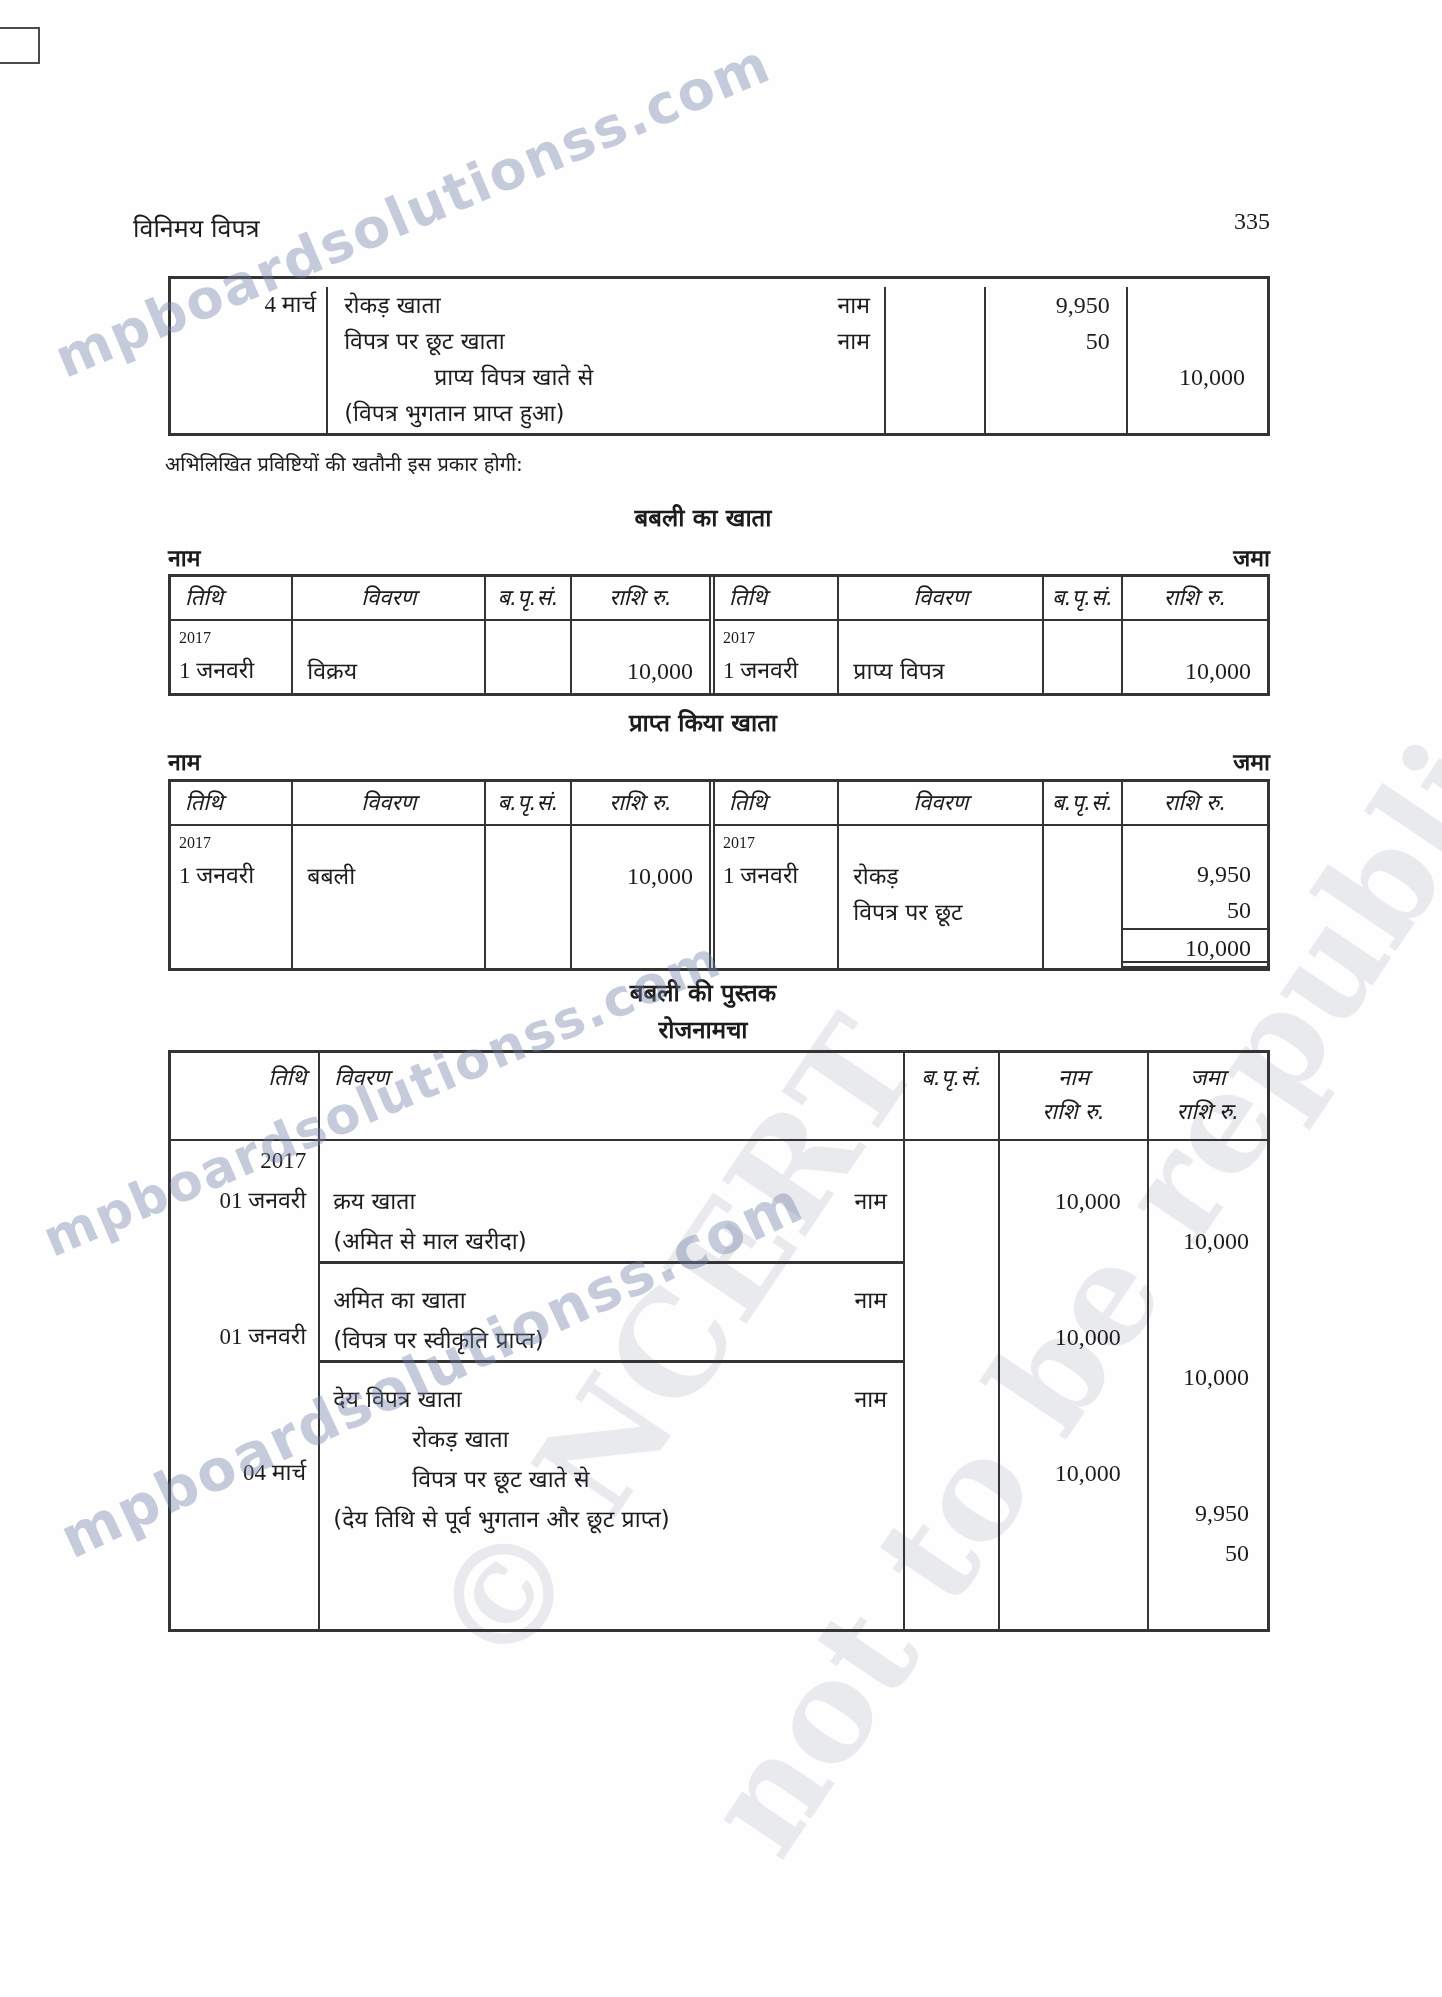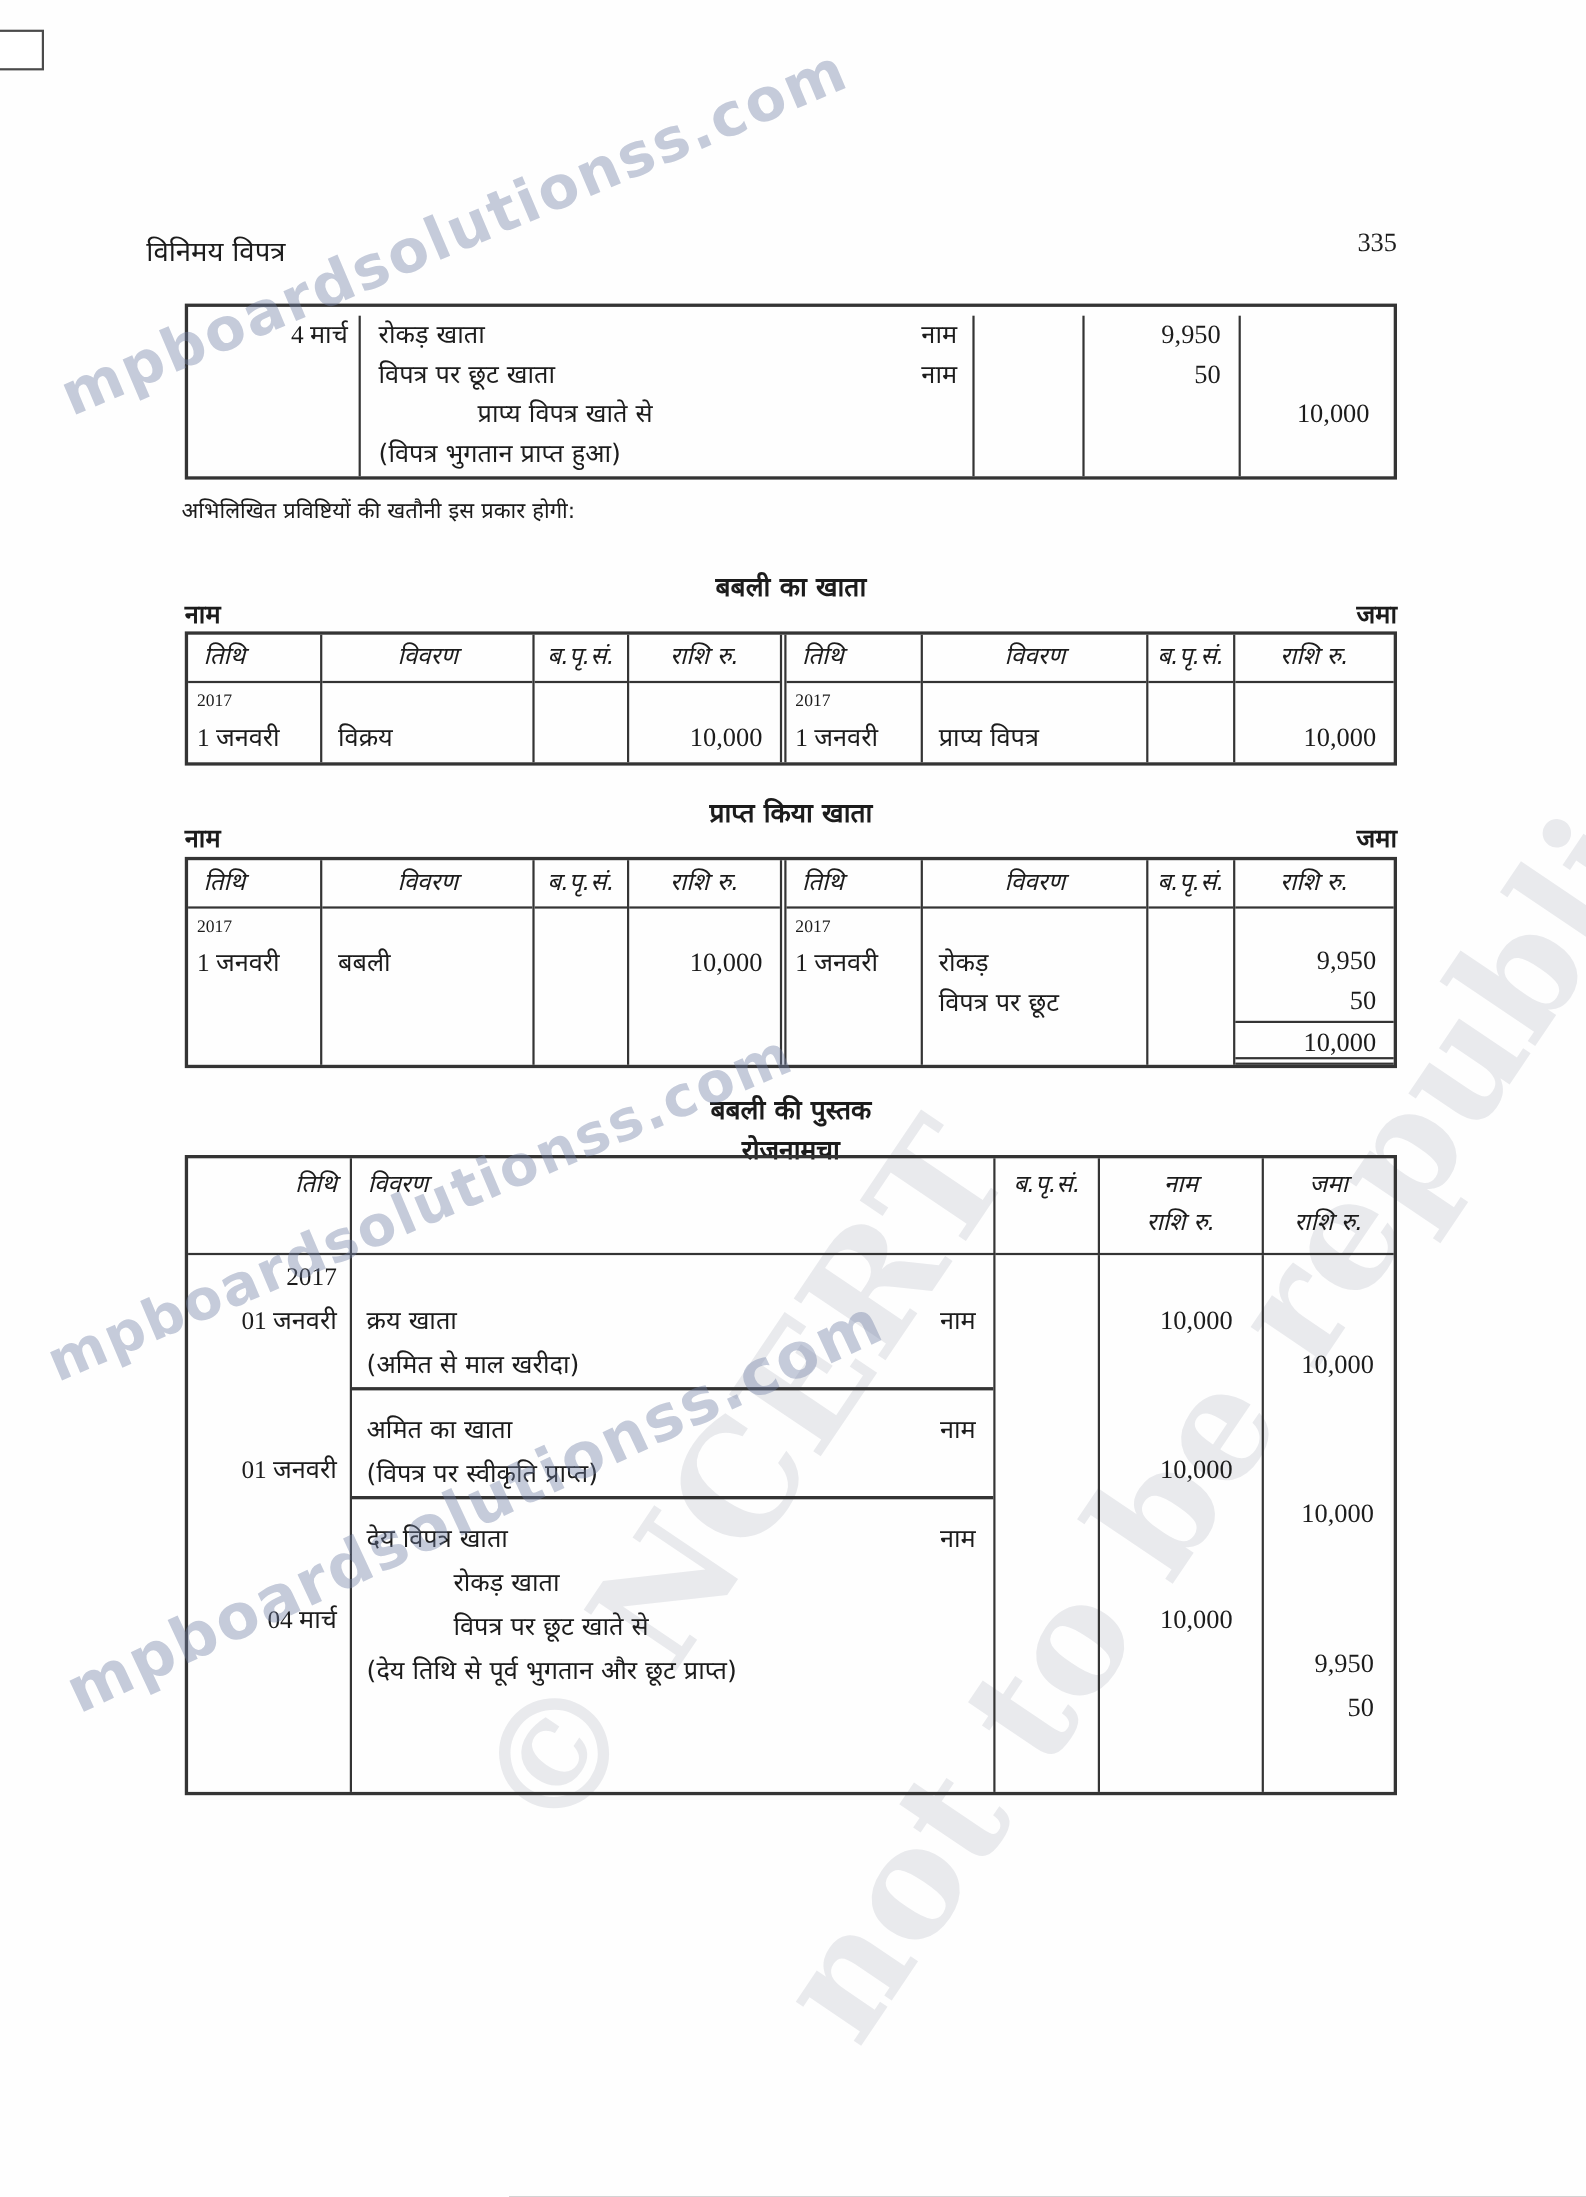--- a/index.html
+++ b/index.html
@@ -20,21 +20,21 @@
   .wm3{left:64px;top:1508px;transform:rotate(-25deg);font-size:57px;}
   .wm-ncert{left:330px;top:1560px;transform:rotate(-56deg);transform-origin:0 0;
             z-index:0;font-family:"DejaVu Serif","Liberation Serif",serif;
             font-size:138px;font-weight:bold;color:rgba(128,138,156,0.17);line-height:330px;}
 
   
   .scan-box{position:absolute;left:-3px;top:27px;width:39px;height:33px;border:2px solid #4a4a4a;background:#fff;}
   .hdr-left{left:133px;top:210px;font-size:25px;}
   .hdr-right{right:172px;top:208px;font-size:24px;}
   .intro{left:165px;top:450px;font-size:20px;}
-  .sec-title{left:168px;width:1102px;text-align:center;font-size:24px;font-weight:bold;margin-top:16px;}
+  .sec-title{left:152px;width:1102px;text-align:center;font-size:24px;font-weight:bold;}
   .drcr{font-size:23px;font-weight:bold;}
   .footer{left:0;width:100%;text-align:center;top:1902px;font-size:20px;}
 
   
   .tbl{position:absolute;left:168px;width:1102px;border:3px solid #343434;
        background:transparent;display:flex;box-sizing:border-box;z-index:1;}
   .col{box-sizing:border-box;height:100%;}
   .col.brd{border-right:2px solid #343434;}
   .col.dbl{border-right:6px double #343434;}
   .line{font-size:23px;}

